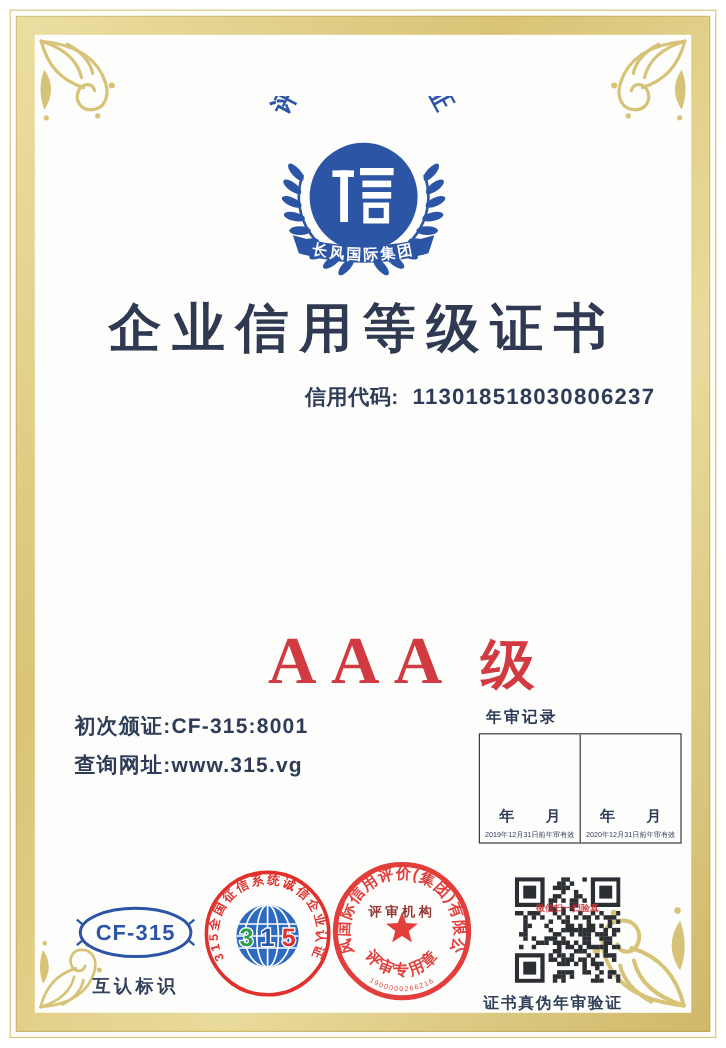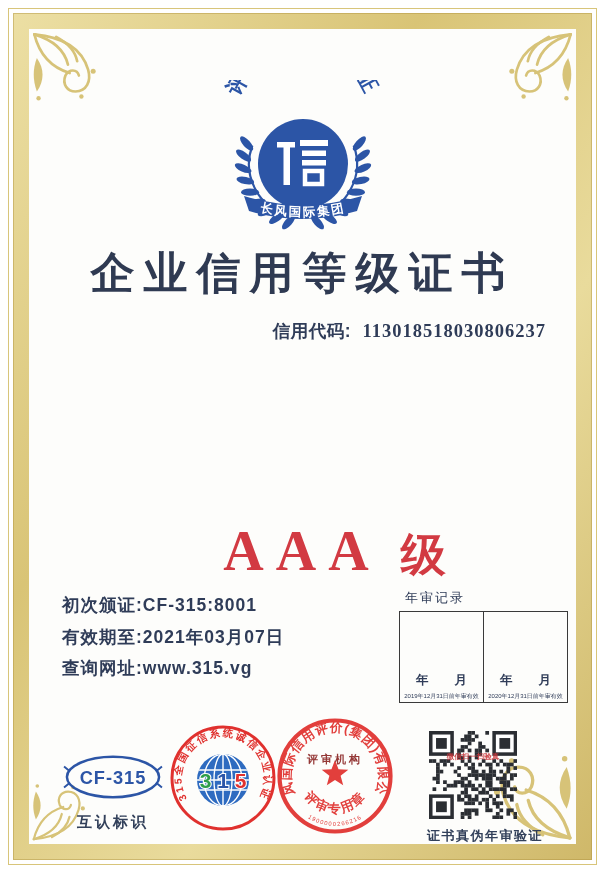--- a/index.html
+++ b/index.html
@@ -14,46 +14,46 @@
   .flourish svg{display:block;}
   .fl-tl{left:2px;top:2px;}
   .fl-tr{right:2px;top:2px;transform:scaleX(-1);}
   .fl-bl{left:2px;bottom:2px;transform:scaleY(-1);}
   .fl-br{right:2px;bottom:2px;transform:scale(-1,-1);}
   
   .emblem{position:absolute;left:189px;top:51px;}
   .cert-title{position:absolute;left:0;top:215px;width:100%;margin:0;text-align:center;
     font-size:44px;font-weight:700;color:#2f3a52;letter-spacing:9px;}
   .credit-code{position:absolute;top:290px;right:30px;font-size:17.5px;font-weight:700;color:#2f3c58;letter-spacing:.5px;}
-  .credit-code .val{margin-left:6px;letter-spacing:1px;font-family:Liberation Serif, serif;font-size:18.5px;}
+  .credit-code .val{margin-left:6px;letter-spacing:1px;font-family:Liberation Sans, sans-serif;font-size:18.5px;}
   .company{position:absolute;left:23px;top:334px;font-size:30px;font-weight:700;color:#2f3c58;letter-spacing:5.5px;white-space:nowrap;}
   .body-par{position:absolute;left:18px;right:13px;top:390px;margin:0;text-align:justify;
     font-size:19px;line-height:41px;font-weight:600;color:#31405c;text-indent:2em;letter-spacing:1px;}
   .rating{position:absolute;left:0;top:490px;width:100%;display:flex;justify-content:center;align-items:baseline;gap:20px;color:#d23a42;margin-left:32px;}
   .rating .grade{font-family:"Liberation Serif","DejaVu Serif",serif;font-size:56px;font-weight:700;letter-spacing:12px;}
   .rating .suffix{font-size:45px;font-weight:700;letter-spacing:0;}
   .details{position:absolute;left:33px;top:561px;font-size:17.5px;font-weight:700;color:#2f3c58;line-height:31.5px;letter-spacing:1px;}
   .review{position:absolute;left:370px;top:560px;width:170px;}
-  .review-title{font-size:13px;font-weight:400;color:#2f3c58;letter-spacing:2px;margin-left:6px;}
+  .review-title{font-size:13px;font-weight:700;color:#2f3c58;letter-spacing:2px;margin-left:6px;}
   .review-table{margin-top:4px;width:167px;height:90px;border:1px solid #3a3a3a;display:flex;}
   .review-cell{flex:1;position:relative;}
   .review-cell + .review-cell{border-left:1px solid #3a3a3a;}
   .ym{position:absolute;bottom:13px;left:0;width:100%;display:flex;justify-content:center;gap:26px;
     font-size:12.5px;font-weight:700;color:#2f3c58;}
   .note{position:absolute;bottom:1px;left:0;width:100%;text-align:center;font-size:6.5px;
     color:#2f3c58;white-space:nowrap;transform:scale(.92);}
   
   .seal{position:absolute;}
   .seal-oval{left:34px;top:724px;}
   .cap-oval{position:absolute;left:34px;top:784px;width:100px;text-align:center;
     font-size:15px;font-weight:700;color:#32405a;letter-spacing:3px;}
   .seal-globe{left:138px;top:693px;}
   .seal-red{left:245px;top:686px;}
   .qr-wrap{position:absolute;left:400px;top:702px;width:88px;height:88px;}
-  .cap-qr{position:absolute;left:374px;top:798px;width:140px;text-align:right;
+  .cap-qr{position:absolute;left:374px;top:798px;width:140px;text-align:left;
     font-size:13px;font-weight:700;color:#32405a;letter-spacing:1.5px;}
 </style>
 </head>
 <body>
 
 <div class="certificate">
   <div class="frame-line"></div>
   <div class="frame-band"></div>
   <div class="frame-inner">
 
@@ -147,21 +147,20 @@
 
 
 
     <div class="rating">
       <span class="grade">AAA</span>
       <span class="suffix">级</span>
     </div>
 
     <div class="details">
       <div>初次颁证:CF-315:8001</div>
-      <div>有效期至:2021年03月07日</div>
       <div>查询网址:www.315.vg</div>
     </div>
 
     <div class="review">
       <div class="review-title">年审记录</div>
       <div class="review-table">
         <div class="review-cell">
           <div class="ym">
             <span>年</span>
             <span>月</span>

